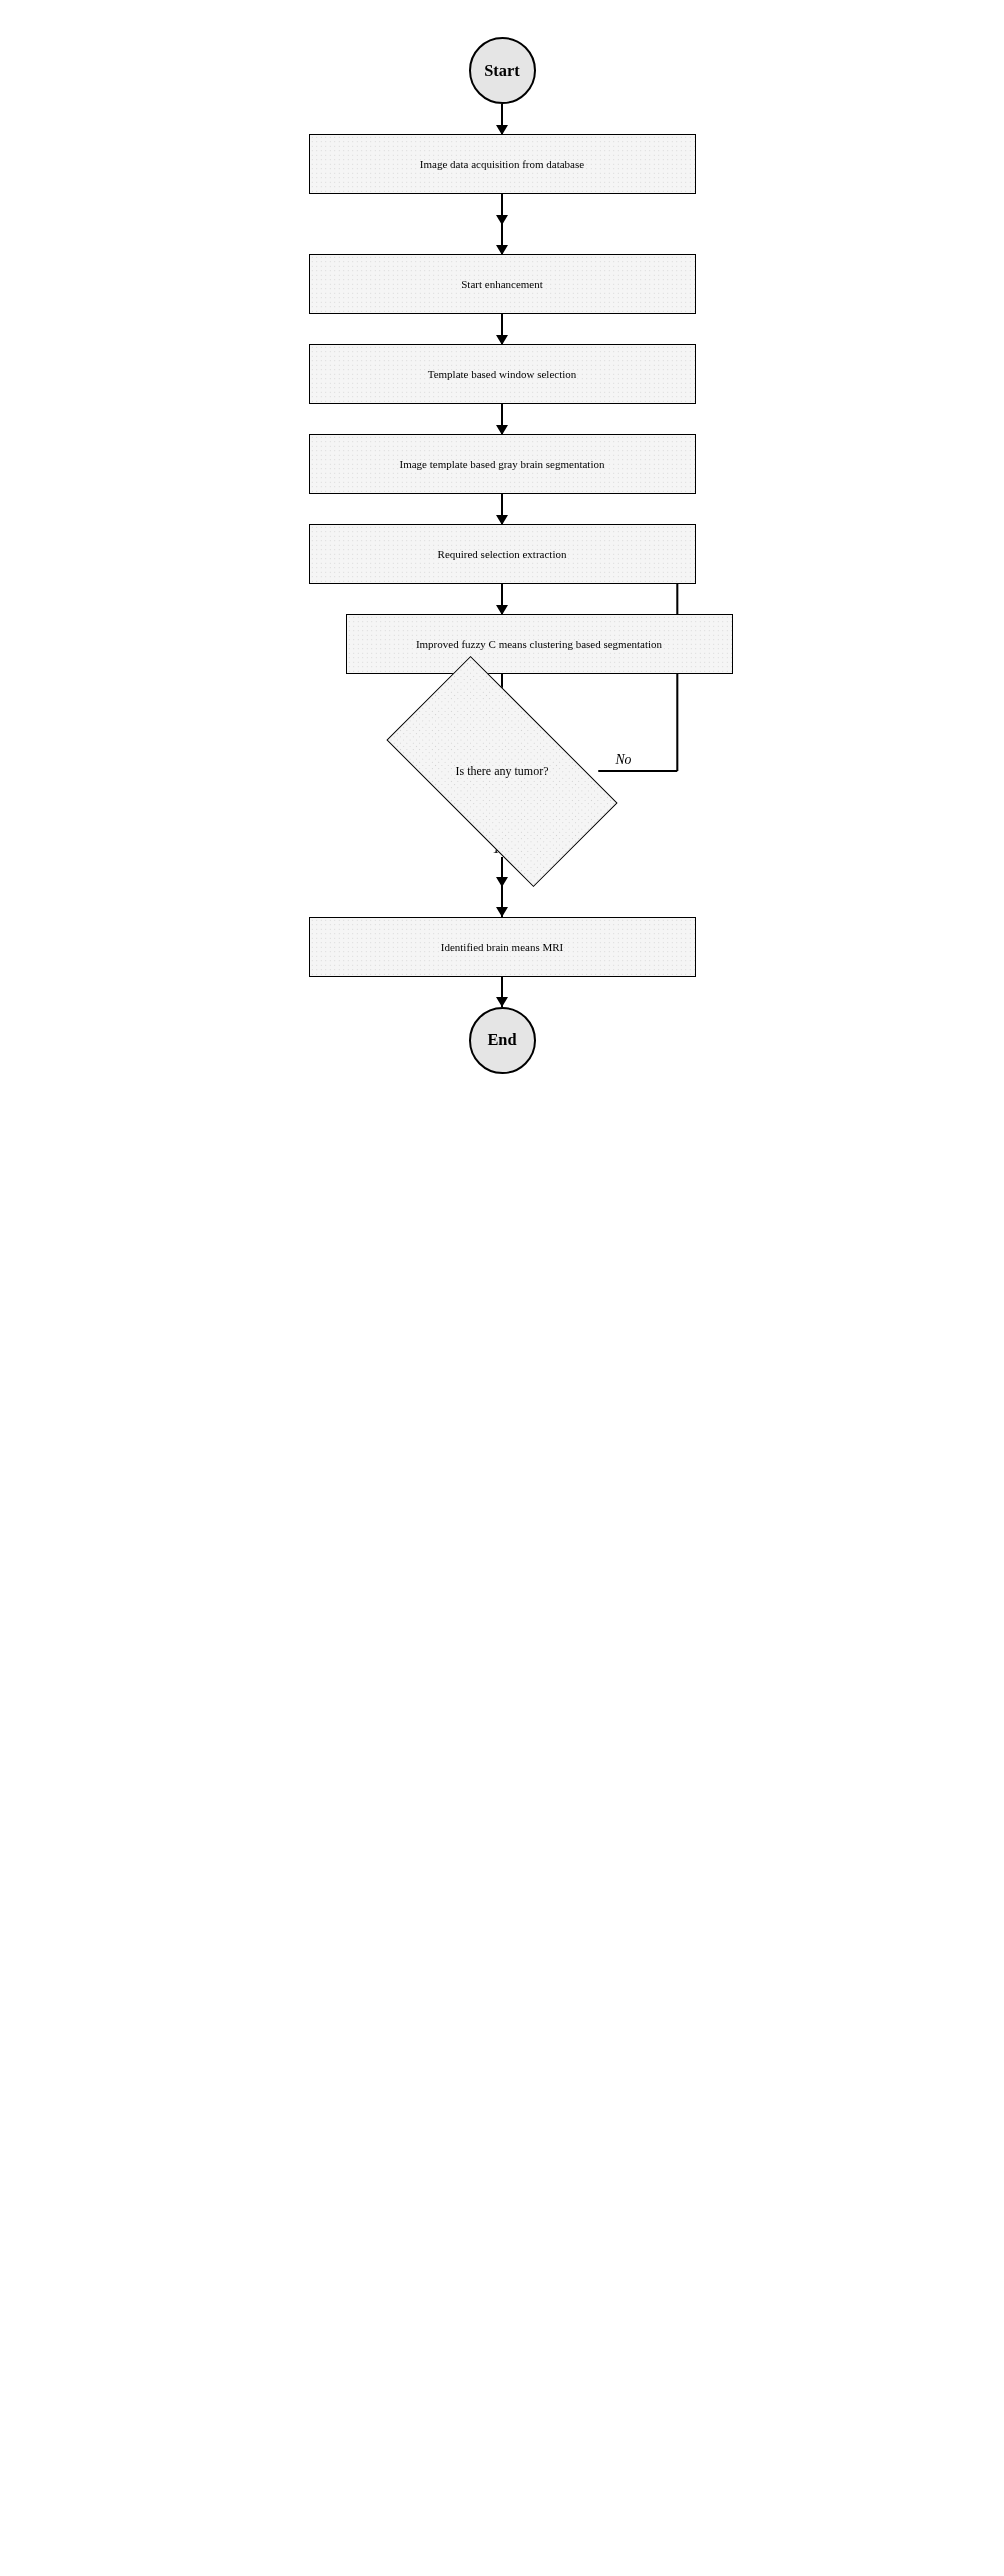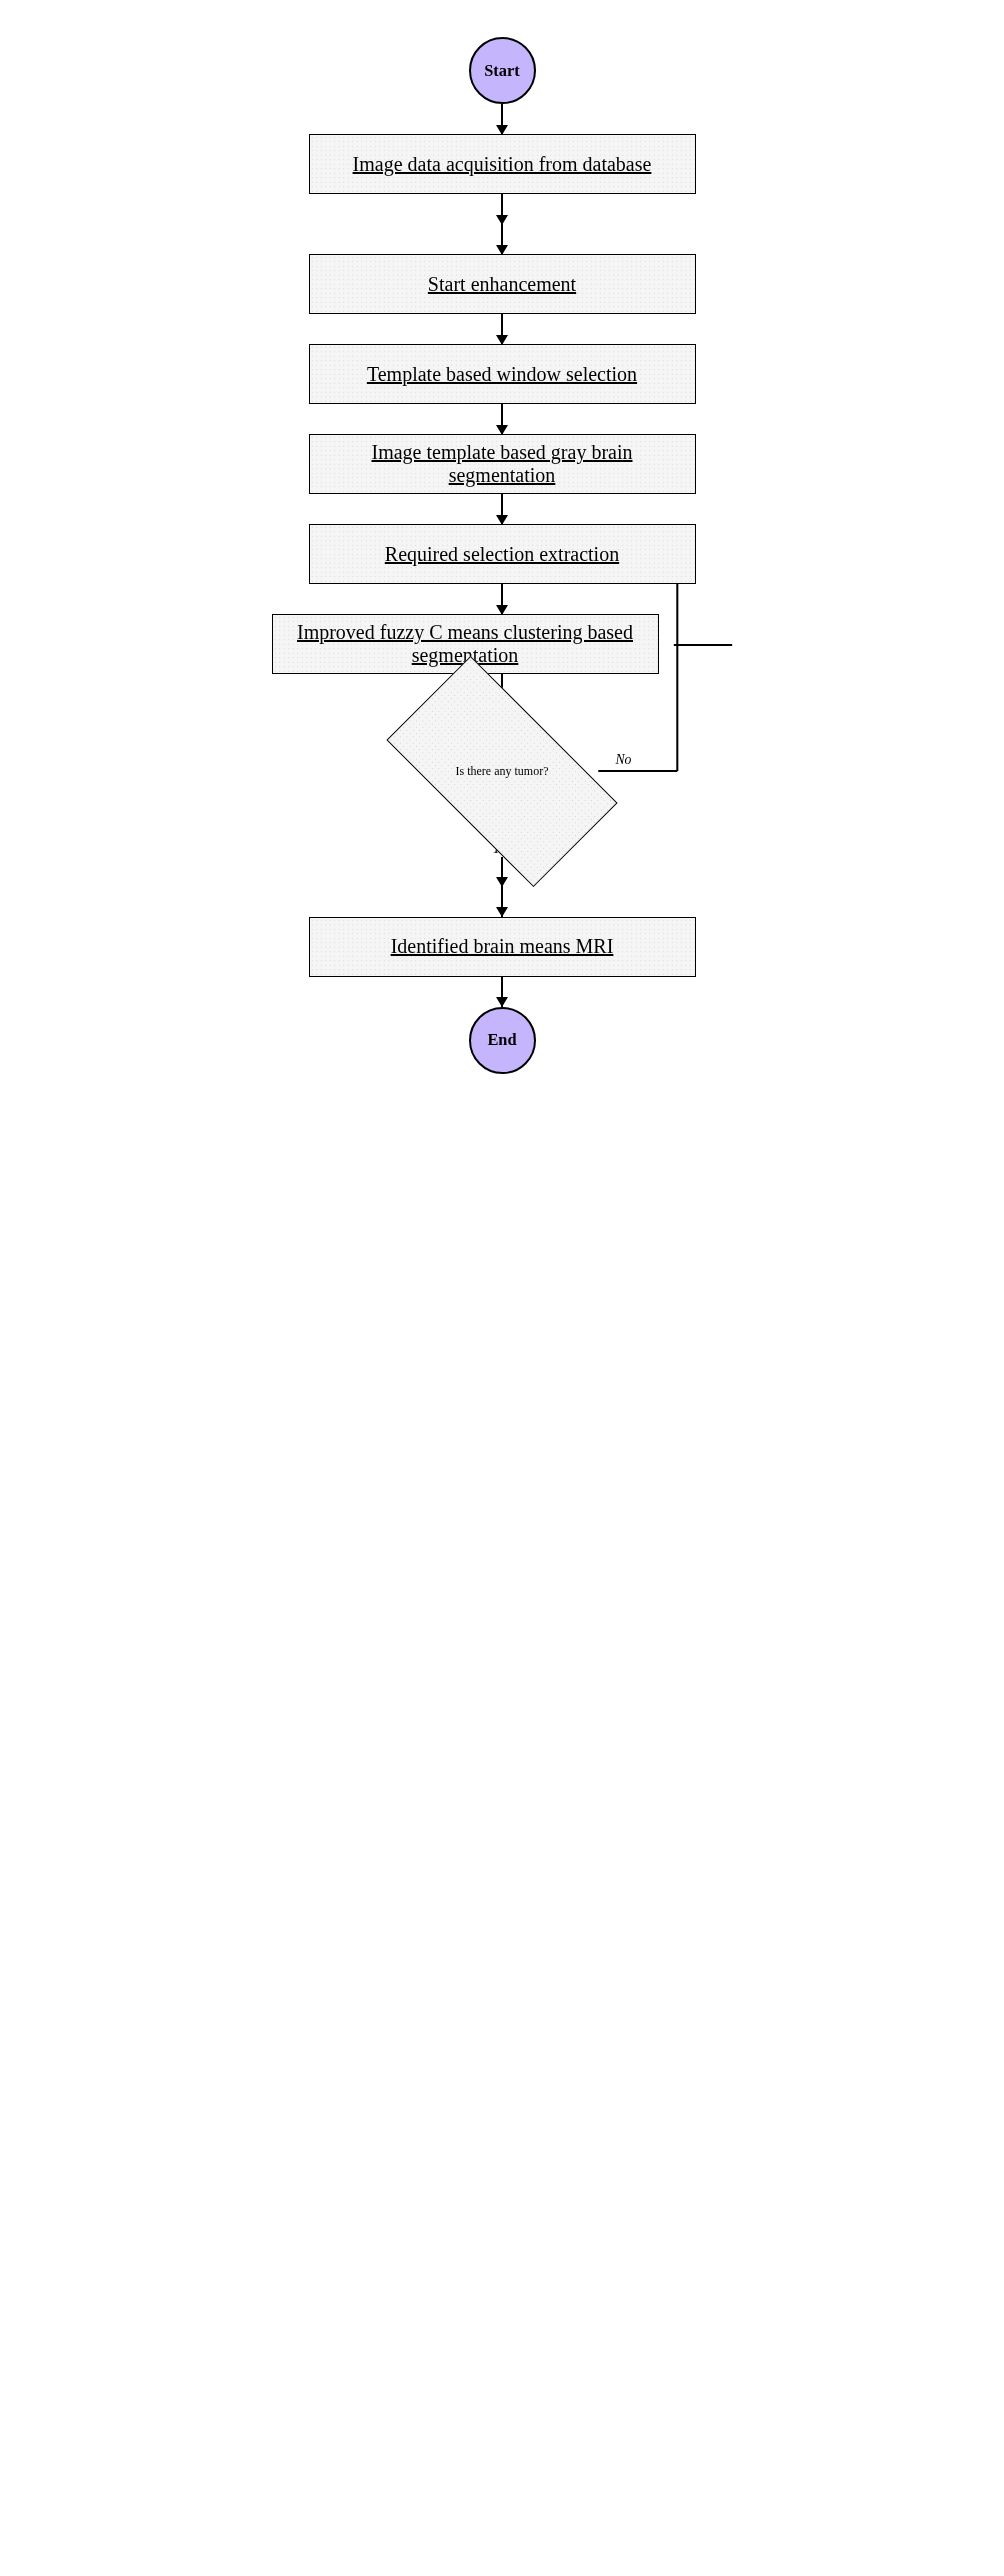--- a/index.html
+++ b/index.html
@@ -25,46 +25,45 @@
       width: 461px;
       padding-top: 22px;
       position: relative;
     }
 
     .node-circle {
       width: 67px;
       height: 67px;
       border-radius: 50%;
       border: 2.2px solid #000;
-      background: #c4b5fd;
+      background: #e5e5e5;
       display: flex;
       align-items: center;
       justify-content: center;
       font-size: 16.4px;
       font-weight: bold;
       z-index: 2;
       position: relative;
     }
 
     .node-rect {
       width: 387px;
       border: 1.5px solid #000;
       background-image: radial-gradient(circle, #d0d0d0 0.7px, transparent 0.7px);
       background-size: 4.5px 4.5px;
       background-color: #f5f5f5;
       display: flex;
       align-items: center;
       justify-content: center;
       text-align: center;
-      font-size: 20px;
+      font-size: 11px;
       padding: 5px 15px;
       min-height: 60px;
       position: relative;
       z-index: 2;
-      text-decoration: underline;
     }
 
     .node-diamond-wrapper {
       position: relative;
       width: 253px;
       height: 134px;
       display: flex;
       align-items: center;
       justify-content: center;
       z-index: 2;
@@ -148,21 +147,21 @@
   </div>
 
   <div class="arrow arrow-down-40"></div>
 
   <div class="node-rect">
     <span>Required selection extraction</span>
   </div>
 
   <div class="arrow arrow-down-40"></div>
 
-  <div style="position:relative; width:461px; display:flex; flex-direction:column; align-items:flex-start;">
+  <div style="position:relative; width:461px; display:flex; flex-direction:column; align-items:flex-end;">
 
     <svg style="position:absolute; right:0; top:30px; pointer-events:none;" width="60" height="2.2" viewBox="0 0 80 3">
       <line x1="0" y1="1.5" x2="80" y2="1.5" stroke="#000" stroke-width="3"></line>
       <polygon points="0,1.5 14,9 14,-6" fill="#000"></polygon>
     </svg>
 
     <div class="node-rect">
       <span>Improved fuzzy C means clustering based segmentation</span>
     </div>
   </div>

